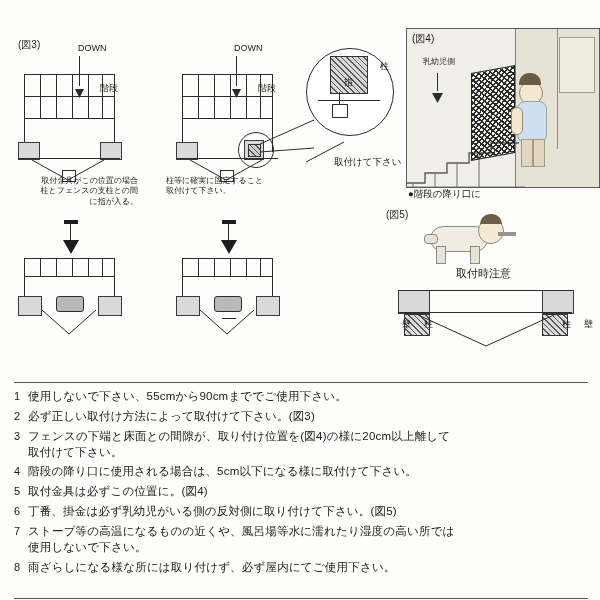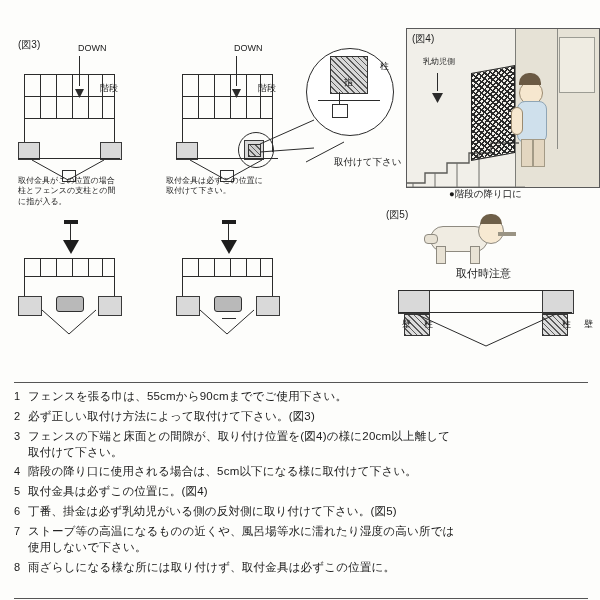--- a/index.html
+++ b/index.html
@@ -191,21 +191,21 @@
     <div class="blk" style="left:100px; top:142px; width:20px; height:16px;"></div>
     <div class="ln" style="left:18px; top:158px; width:102px; height:1px;"></div>
 
     <div style="position:absolute; left:28px; top:158px;">
       <svg width="82" height="26">
         <polyline points="4,2 40,22 76,2" fill="none" stroke="#2b2b2b" stroke-width="1"></polyline>
       </svg>
     </div>
     <div class="open-box" style="left:62px; top:170px; width:12px; height:10px;"></div>
 
-    <div class="tiny-jp" style="left:18px; top:176px; width:120px;">取付金具がこの位置の場合
+    <div class="tiny-jp" style="left:18px; top:176px; width:120px;text-align:right;">取付金具がこの位置の場合
 柱とフェンスの支柱との間
 に指が入る。</div>
   </div>
 
   <div>
     <div class="label-ctr" style="left:222px; top:43px;">DOWN</div>
     <div class="ln" style="left:236px; top:56px; width:1px; height:30px;"></div>
     <div style="position:absolute; left:232px; top:84px;">
       <svg width="9" height="9">
           <polygon points="4.5,9 0,0 9,0" fill="#2b2b2b"></polygon>
@@ -231,21 +231,21 @@
     <div class="ln" style="left:176px; top:158px; width:102px; height:1px;"></div>
     <div class="circ" style="left:238px; top:132px; width:34px; height:34px; background:transparent;"></div>
 
     <div style="position:absolute; left:186px; top:158px;">
       <svg width="82" height="26">
         <polyline points="4,2 40,22 76,2" fill="none" stroke="#2b2b2b" stroke-width="1"></polyline>
       </svg>
     </div>
     <div class="open-box" style="left:220px; top:170px; width:12px; height:10px;"></div>
 
-    <div class="tiny-jp" style="left:166px; top:176px; width:130px;">取付金具は必ずこの位置に
+    <div class="tiny-jp" style="left:166px; top:176px; width:130px;">柱等に確実に固定すること
 取付けて下さい。</div>
   </div>
 
   <div>
     <div class="circ" style="left:306px; top:48px; width:86px; height:86px;"></div>
     <div class="hatch" style="left:330px; top:56px; width:36px; height:36px; background-color:#d8d8d8;"></div>
     <div class="ln" style="left:318px; top:100px; width:62px; height:1px;"></div>
     <div class="open-box" style="left:332px; top:104px; width:14px; height:12px;"></div>
     <div class="ln" style="left:339px; top:92px; width:1px; height:12px;"></div>
     <div class="label-ctr" style="left:368px; top:60px;">柱</div>
@@ -358,21 +358,21 @@
         <div style="position:absolute; left:112px; top:44px; width:22px; height:12px; border-radius:10px 10px 0 0; background:#6b5a44;"></div>
         <div style="position:absolute; left:110px; top:72px; width:28px; height:40px; border-radius:8px; background:#cfe0ec; border:1px solid #8fa5b5;"></div>
         <div style="position:absolute; left:104px; top:78px; width:10px; height:26px; border-radius:6px; background:#f6e7cf; border:1px solid #9a8a70;"></div>
         <div style="position:absolute; left:114px; top:110px; width:10px; height:26px; background:#e3d6c0; border:1px solid #a39madding; border:1px solid #a39a86;"></div>
         <div style="position:absolute; left:126px; top:110px; width:10px; height:26px; background:#e3d6c0; border:1px solid #a39a86;"></div>
       </div>
     </div>
   </div>
 
   <div class="fig-label" style="left:412px; top:32px; z-index:5;">(図4)</div>
-  <div class="small-jp" style="left:408px; top:188px; font-size:9.5px;margin-left:41px;">●階段の降り口に</div>
+  <div class="small-jp" style="left:408px; top:188px; font-size:9.5px;">●階段の降り口に</div>
 
   <div class="fig-label" style="left:386px; top:208px;">(図5)</div>
 
   <div>
 
     <div>
       <div style="position:absolute; left:430px; top:226px; width:56px; height:24px; border-radius:14px; background:#f0ece2; border:1px solid #8e8a80;"></div>
       <div style="position:absolute; left:478px; top:218px; width:24px; height:24px; border-radius:50%; background:#f7e9d2; border:1px solid #8e8a80;"></div>
       <div style="position:absolute; left:480px; top:214px; width:22px; height:10px; border-radius:10px 10px 0 0; background:#6e5f48;"></div>
       <div style="position:absolute; left:436px; top:246px; width:8px; height:16px; background:#e8e2d4; border:1px solid #8e8a80;"></div>
@@ -399,21 +399,21 @@
     <div class="label-ctr" style="left:390px; top:318px; font-size:9px;">壁</div>
     <div class="label-ctr" style="left:412px; top:318px; font-size:9px;">柱</div>
     <div class="label-ctr" style="left:550px; top:318px; font-size:9px;">柱</div>
     <div class="label-ctr" style="left:572px; top:318px; font-size:9px;">壁</div>
   </div>
 
   <div class="notes">
 
     <div class="note-row">
       <div class="note-num">1</div>
-      <div class="note-text">フェンスを張る巾は、55cmから90cmまででご使用下さい。</div>
+      <div class="note-text">使用しないで下さい、55cmから90cmまででご使用下さい。</div>
     </div>
 
     <div class="note-row">
       <div class="note-num">2</div>
       <div class="note-text">必ず正しい取付け方法によって取付けて下さい。(図3)</div>
     </div>
 
     <div class="note-row">
       <div class="note-num">3</div>
       <div class="note-text">フェンスの下端と床面との間隙が、取り付け位置を(図4)の様に20cm以上離して
@@ -436,20 +436,20 @@
     </div>
 
     <div class="note-row">
       <div class="note-num">7</div>
       <div class="note-text">ストーブ等の高温になるものの近くや、風呂場等水に濡れたり湿度の高い所では
 使用しないで下さい。</div>
     </div>
 
     <div class="note-row">
       <div class="note-num">8</div>
-      <div class="note-text">雨ざらしになる様な所には取り付けず、取付金具は必ずこの位置に。</div>
+      <div class="note-text">雨ざらしになる様な所には取り付けず、必ず屋内にてご使用下さい。</div>
     </div>
 
   </div>
 
   <div class="hr-bottom"></div>
 
 </div>
 
 </body></html>

